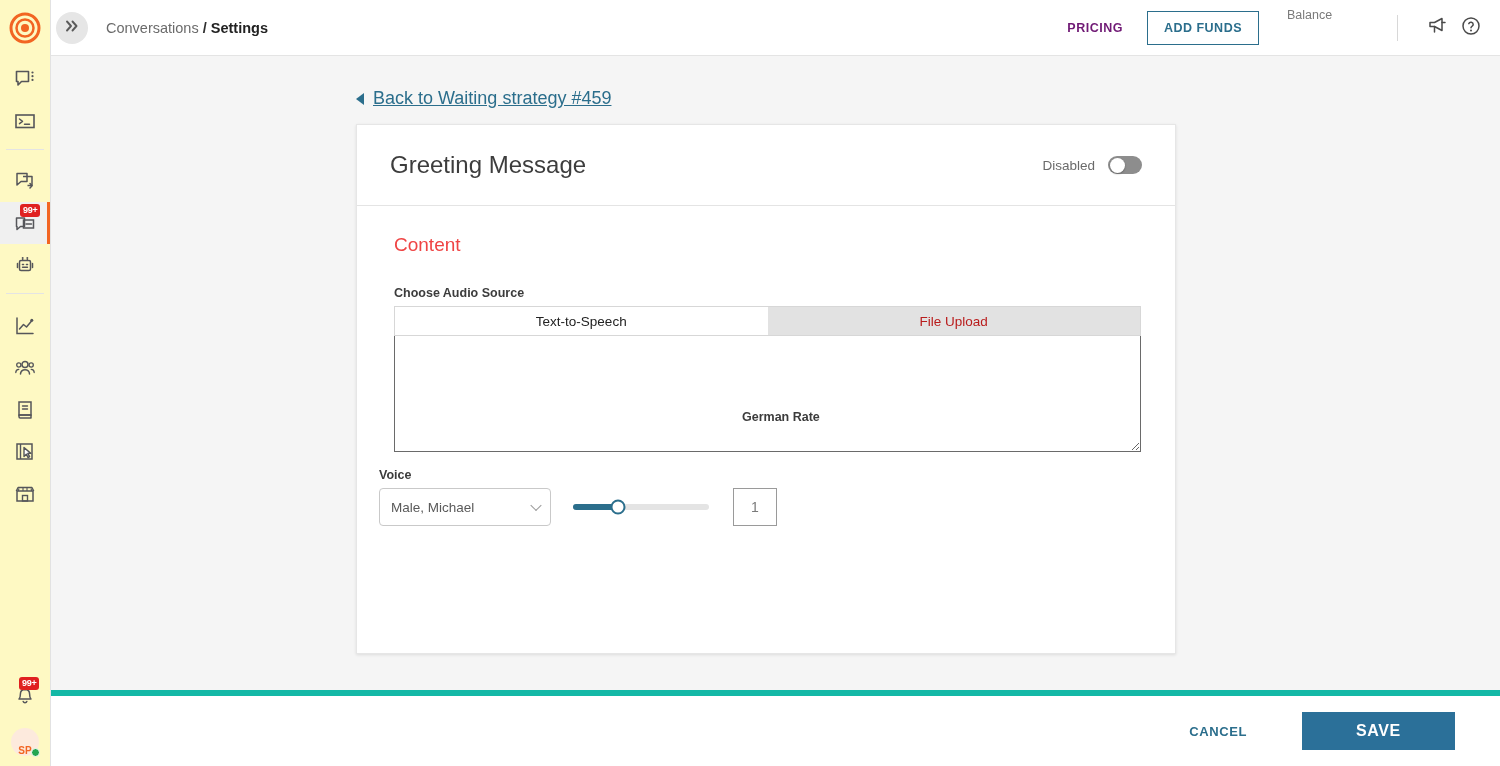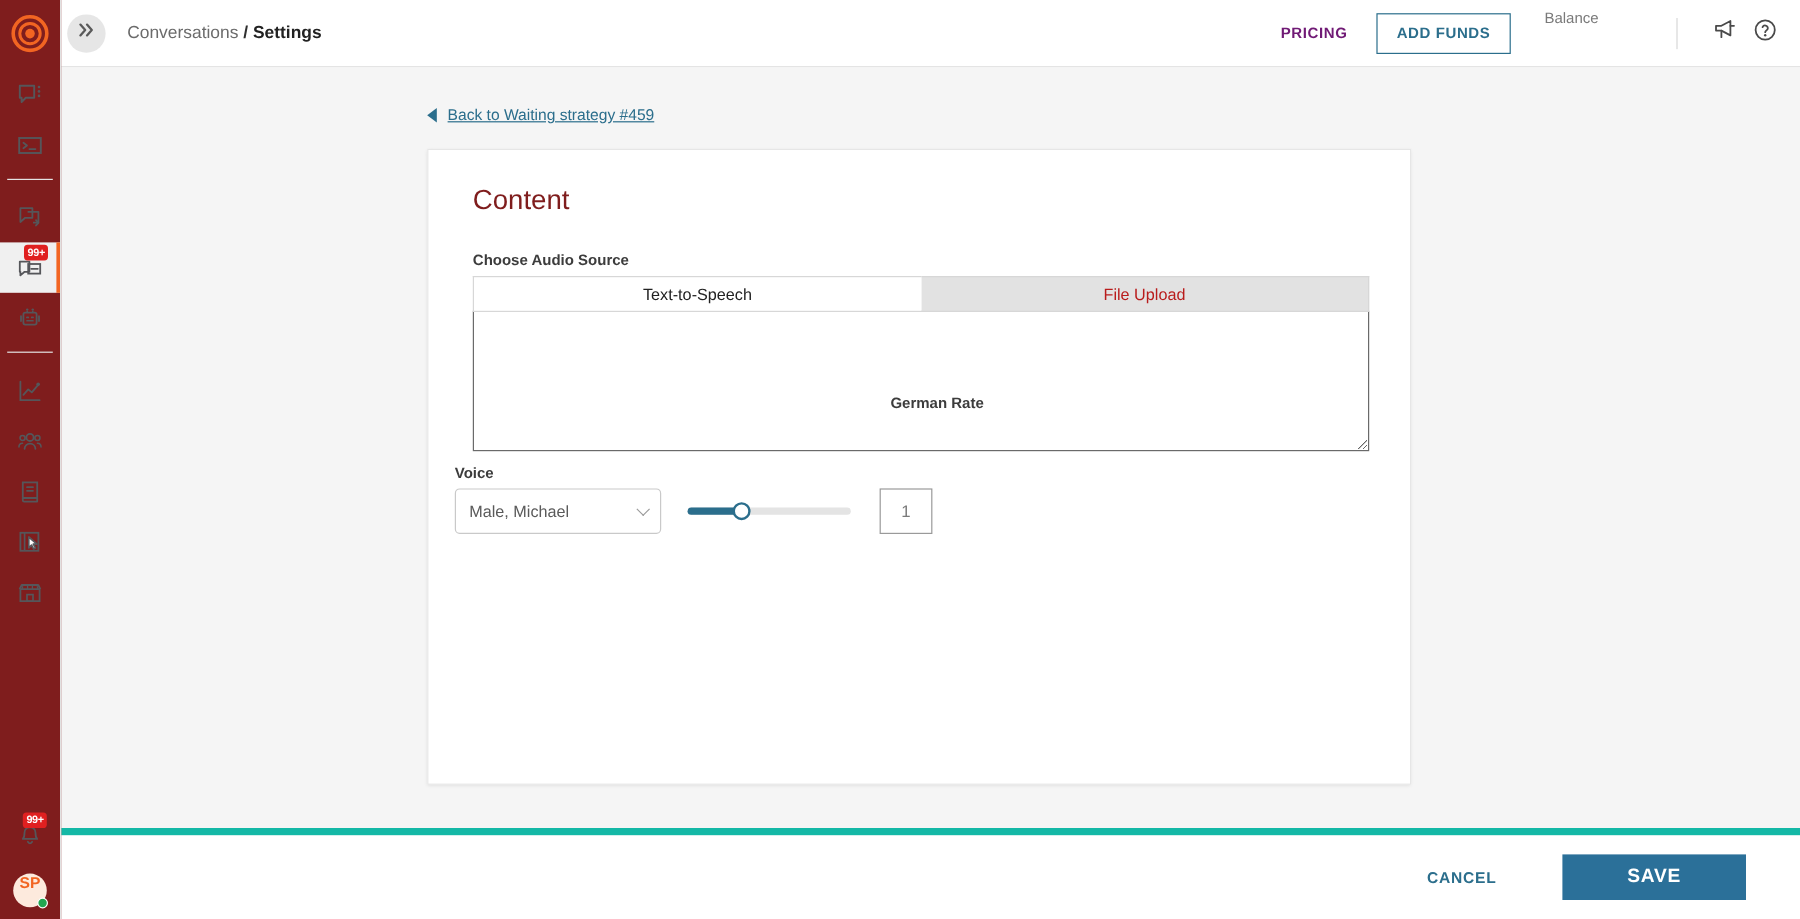--- a/index.html
+++ b/index.html
@@ -9,21 +9,21 @@
     overflow: hidden;
     font-family: "Liberation Sans", sans-serif;
     background: #ffffff;
     color: #3c3c3c;
   }
 
   
   #left-rail {
     position: absolute; left: 0; top: 0;
     width: 51px; height: 766px;
-    background: #7f1d1d;
+    background: #fef9c3;
     border-right: 1px solid #e2e2e2;
     z-index: 30;
   }
   .rail-logo {
     position: absolute; left: 9px; top: 12px;
     width: 32px; height: 32px;
   }
   .rail-group { position: absolute; left: 0; width: 50px; }
   .rail-sep { height: 1px; background: #e4e4e4; margin: 7px 6px; }
   .rail-item {
@@ -46,22 +46,22 @@
     padding: 1px 3px; border-radius: 3px;
     letter-spacing: -0.3px;
   }
   #rail-bottom { position: absolute; left: 0; bottom: 10px; width: 50px; }
   .avatar {
     position: relative;
     width: 28px; height: 28px; margin: 10px auto 0;
     border-radius: 50%;
     background: #fdeadd;
     color: #f26522;
-    font-size: 13px; font-weight: bold;
-    display: flex; align-items: flex-start; justify-content: center;
+    font-size: 10px; font-weight: bold;
+    display: flex; align-items: flex-end; justify-content: center;
     cursor: pointer;
   }
   .avatar .dot {
     position: absolute; right: -1px; bottom: -1px;
     width: 9px; height: 9px; border-radius: 50%;
     background: #22a651; border: 1.5px solid #fff;
   }
 
   
   #topbar {
@@ -122,21 +122,21 @@
     display: flex; align-items: center; cursor: pointer;
   }
   #back-caret {
     width: 0; height: 0;
     border-top: 6px solid transparent;
     border-bottom: 6px solid transparent;
     border-right: 8px solid #2b6e8c;
     margin-right: 9px;
   }
   #back-link-text {
-    color: #2b6e8c; font-size: 13px;
+    color: #2b6e8c; font-size: 18px;
     text-decoration: underline;
   }
 
   #card {
     position: absolute; left: 305px; top: 68px;
     width: 820px; height: 530px;
     background: #fff;
     border: 1px solid #e6e6e6;
     box-shadow: 0 1px 3px rgba(0,0,0,0.10);
   }
@@ -158,21 +158,21 @@
   }
   .switch .knob {
     position: absolute; left: 1.5px; top: 1.5px;
     width: 15px; height: 15px; border-radius: 50%;
     background: #ffffff;
     box-shadow: 0 1px 2px rgba(0,0,0,0.3);
   }
 
   #card-body { padding: 28px 33px 0 37px; position: relative; }
   #content-heading {
-    font-size: 23px; color: #7f1d1d; font-weight: normal;
+    font-size: 19px; color: #ef4444; font-weight: normal;
     margin: 0 0 30px 0;
   }
   .field-label {
     font-size: 12.5px; font-weight: bold; color: #3c3c3c;
     margin-bottom: 6px;
   }
 
   #tabstrip { display: flex; width: 747px; height: 30px; }
   .tab {
     flex: 1; display: flex; align-items: center; justify-content: center;
@@ -479,20 +479,29 @@
 
 <div id="page-body">
 
   <div id="back-link-row">
     <span id="back-caret"></span>
     <span id="back-link-text">Back to Waiting strategy #459</span>
   </div>
 
   <div id="card">
 
+    <div id="card-header">
+      <div id="card-title">Greeting Message</div>
+      <div id="toggle-wrap">
+        <span id="toggle-label">Disabled</span>
+        <span class="switch">
+          <span class="knob"></span>
+        </span>
+      </div>
+    </div>
 
     <div id="card-body">
       <div id="content-heading">Content</div>
 
       <div class="field-label">Choose Audio Source</div>
 
       <div id="tabstrip">
         <div class="tab active">Text-to-Speech</div>
         <div class="tab inactive">File Upload</div>
       </div>

